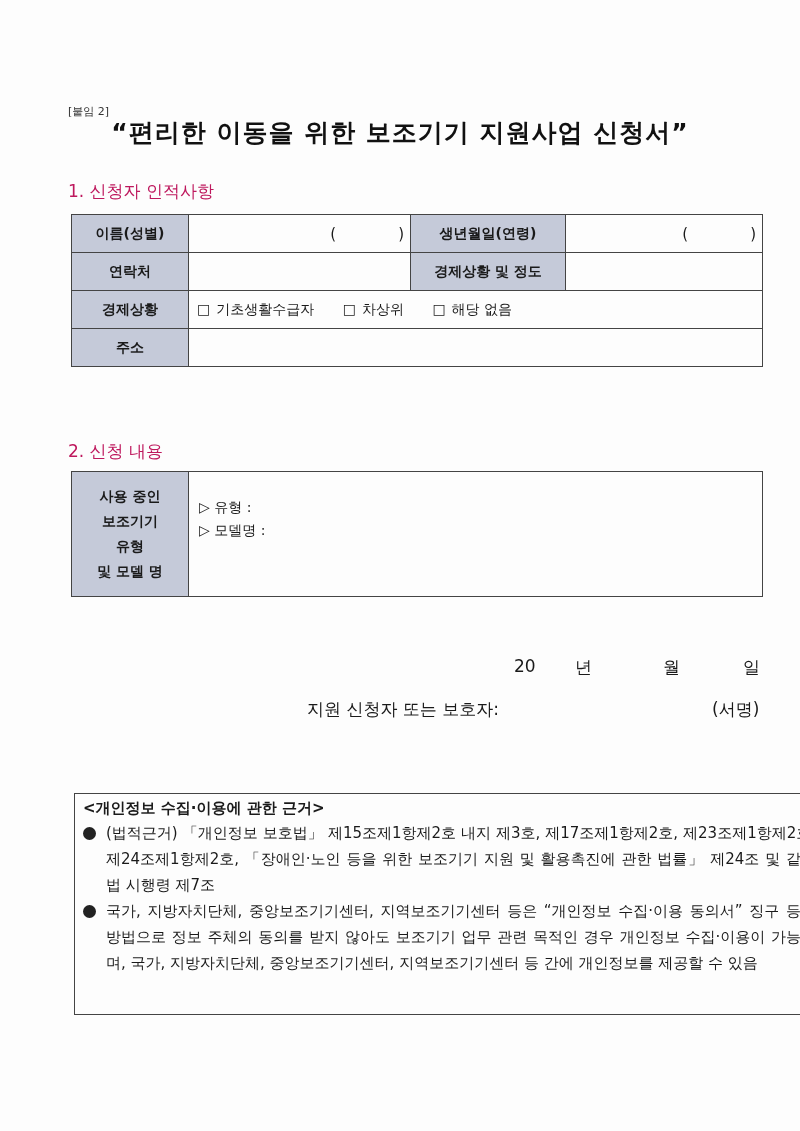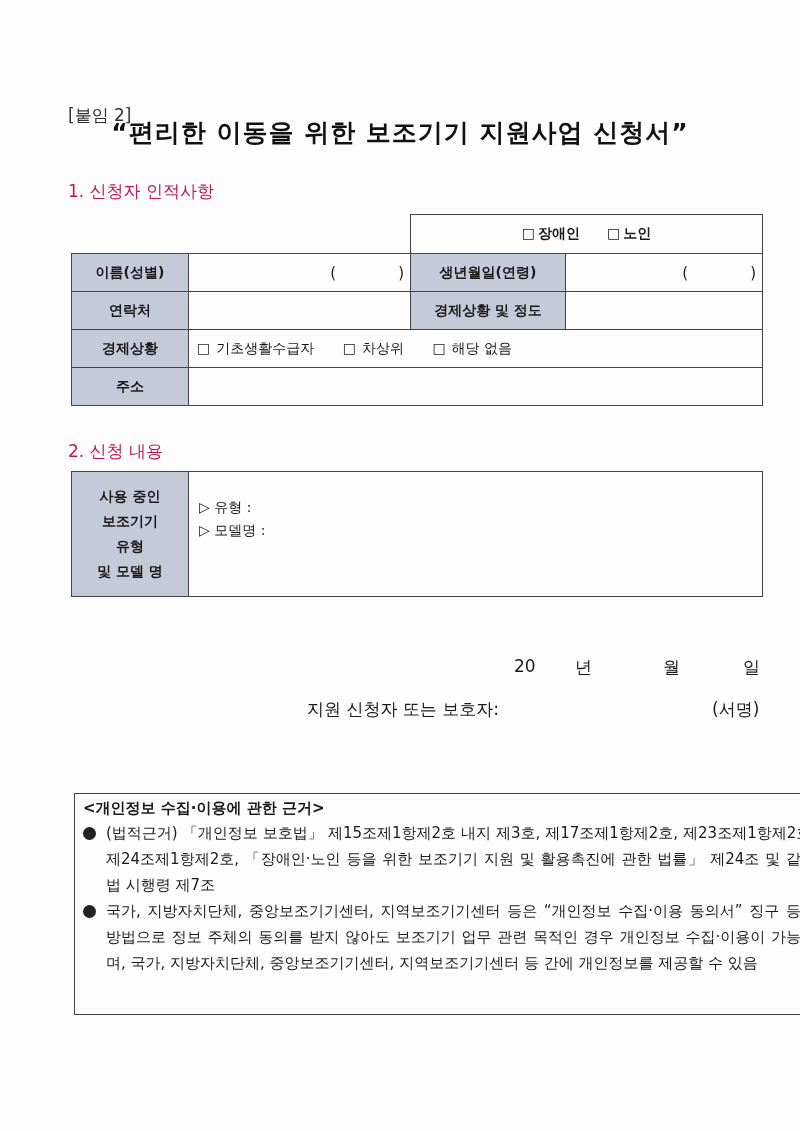--- a/index.html
+++ b/index.html
@@ -1,21 +1,21 @@
 <!DOCTYPE html>
 <html><head>
 <meta charset="utf-8">
 <style>
   html, body { margin: 0; padding: 0; }
   body {
     width: 800px; height: 1131px; background: #fdfdfd; position: relative; overflow: hidden;
     font-family: "DejaVu Sans", "Liberation Sans", sans-serif; color: #1a1a1a;
   }
   .abs { position: absolute; }
-  .attach { left: 68px; top: 104px; font-size: 17px; color: #333; }
+  .attach { left: 68px; top: 104px; font-size: 11px; color: #333; }
   .title { left: 0; width: 800px; top: 116px; text-align: center; font-size: 25px; font-weight: bold; letter-spacing: 1px; color: #111; }
   .sec { font-size: 17px; color: #be185d; }
   .sec1 { left: 68px; top: 180px; }
   .sec2 { left: 68px; top: 440px; text-align: center; }
 
   table.form { position: absolute; border-collapse: collapse; table-layout: fixed; }
   table.form td { border: 1.3px solid #444; padding: 0; font-size: 14px; height: 36px; }
   td.hd { background: #c5cad9; text-align: center; font-weight: bold; color: #1a1a1a; }
   td.blank { border: none !important; }
   .paren { display: flex; justify-content: flex-end; padding-right: 6px; font-size: 15px; }
@@ -48,27 +48,20 @@
 <div class="abs sec sec1">1. 신청자 인적사항</div>
 
 <table class="form" style="left:71px; top:214px; width:691px;">
   <colgroup>
       <col style="width:117px">
       <col style="width:222px">
       <col style="width:155px">
       <col style="width:197px">
     </colgroup>
   <tbody>
-      <tr style="height:39px">
-    <td class="blank" colspan="2"></td>
-    <td colspan="2" class="ticks">
-      <span><span style="margin:0 3px 0 0">□</span><span style="margin:0">장애인</span></span>
-      <span><span style="margin:0 3px 0 10px">□</span><span style="margin:0">노인</span></span>
-    </td>
-  </tr>
   <tr style="height:38px">
     <td class="hd">이름(성별)</td>
     <td>
           <div class="paren">
             <span class="l">(</span>
             <span>)</span>
           </div>
         </td>
     <td class="hd">생년월일(연령)</td>
     <td>

